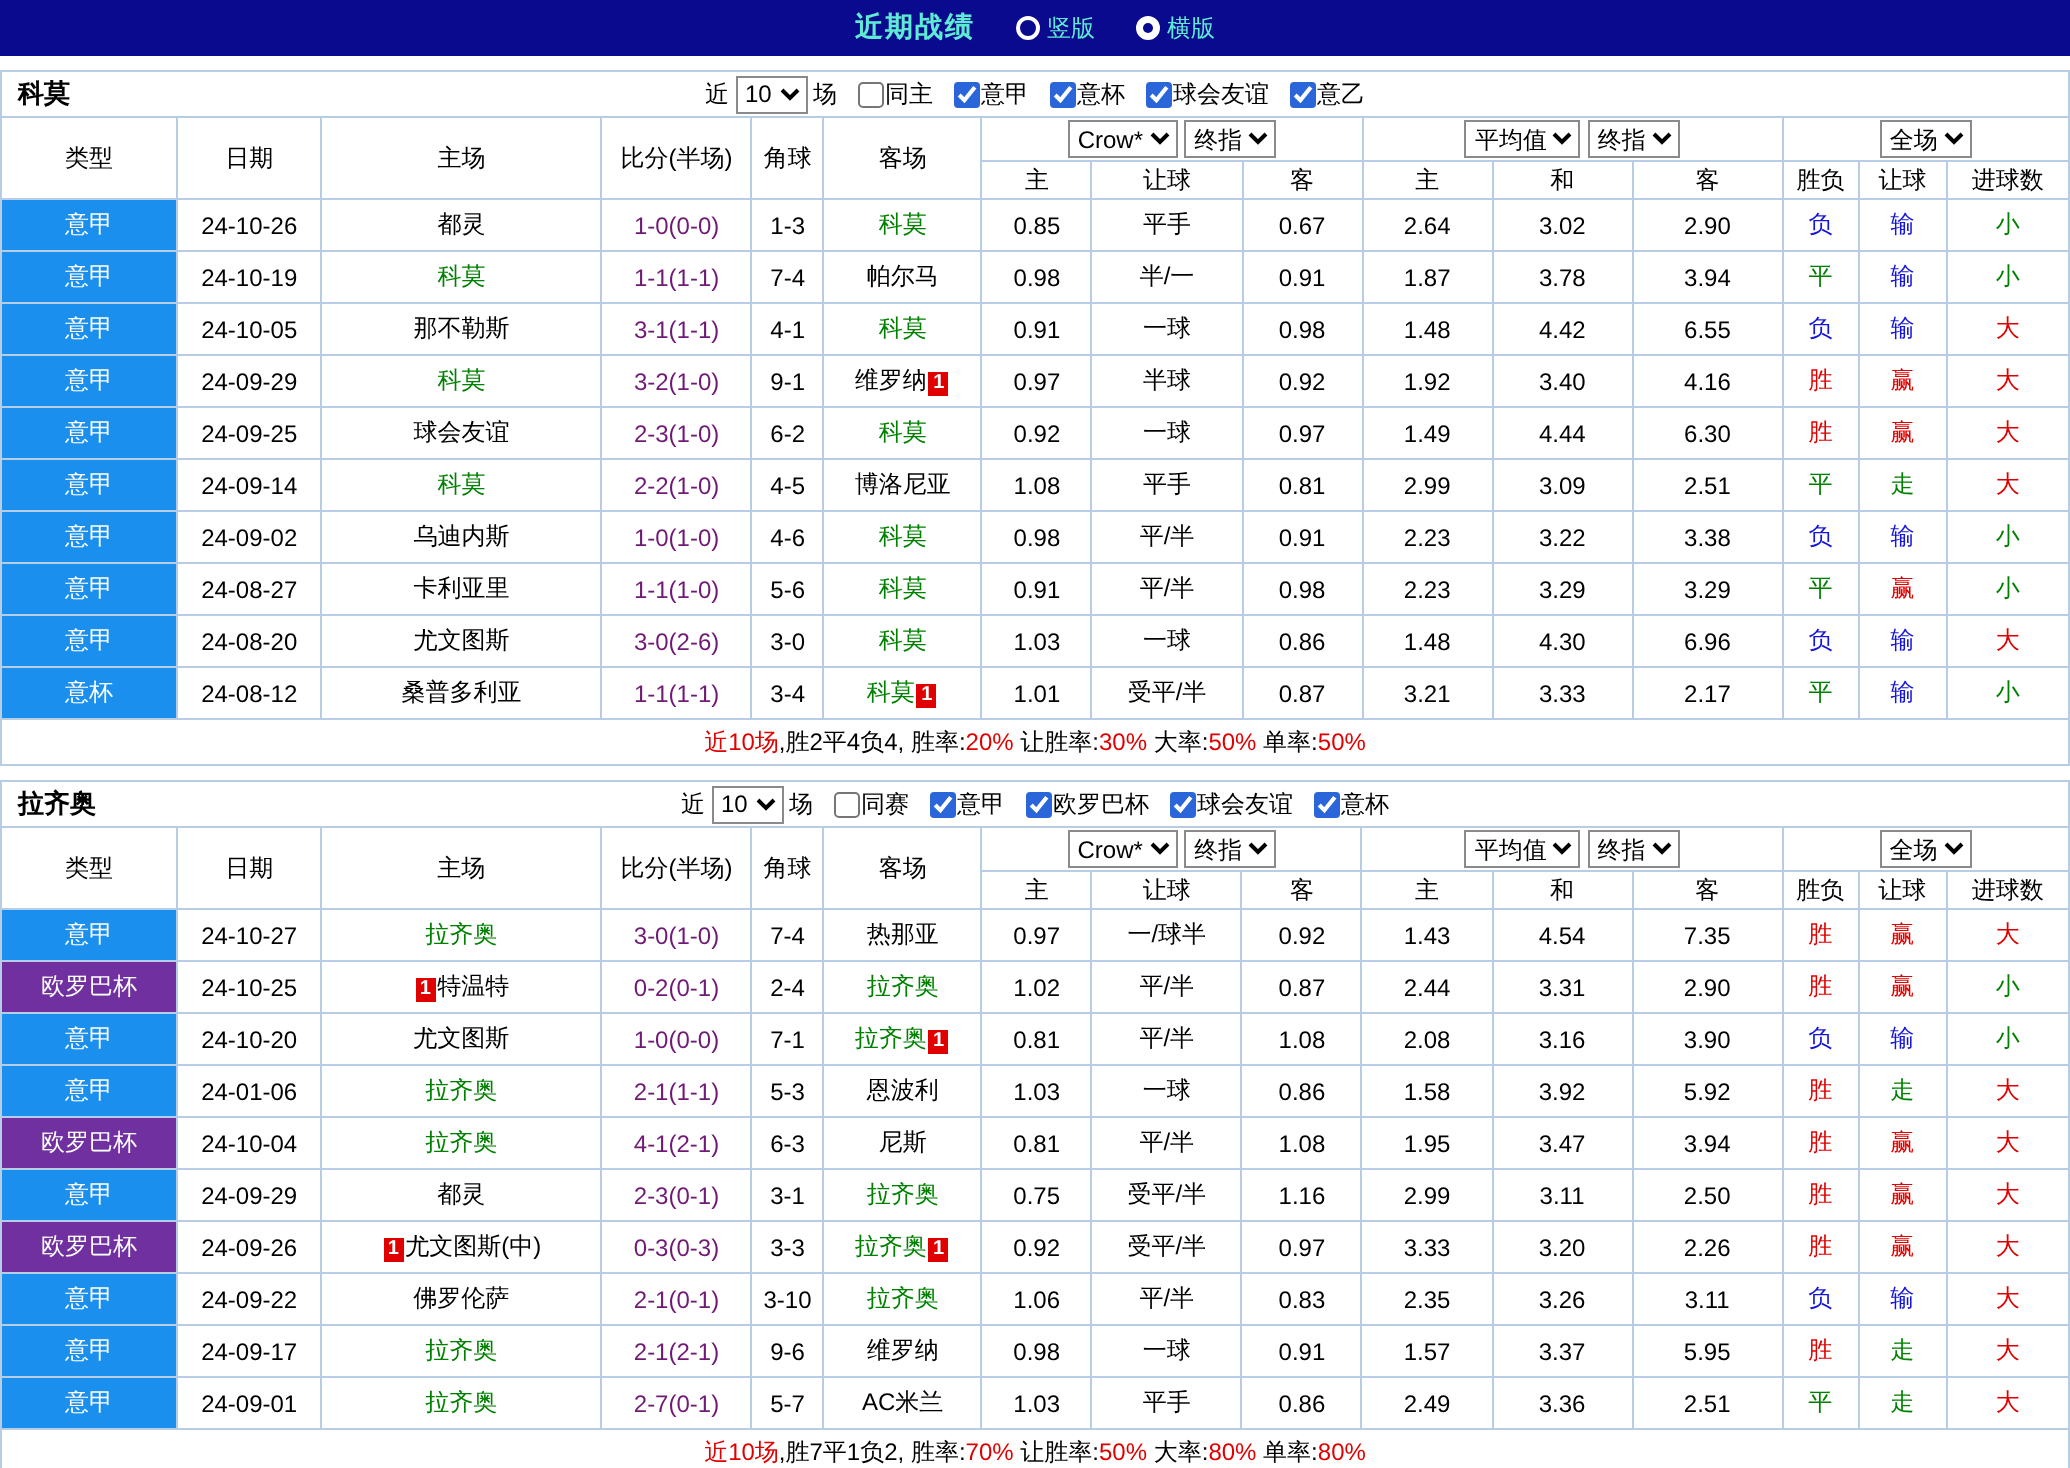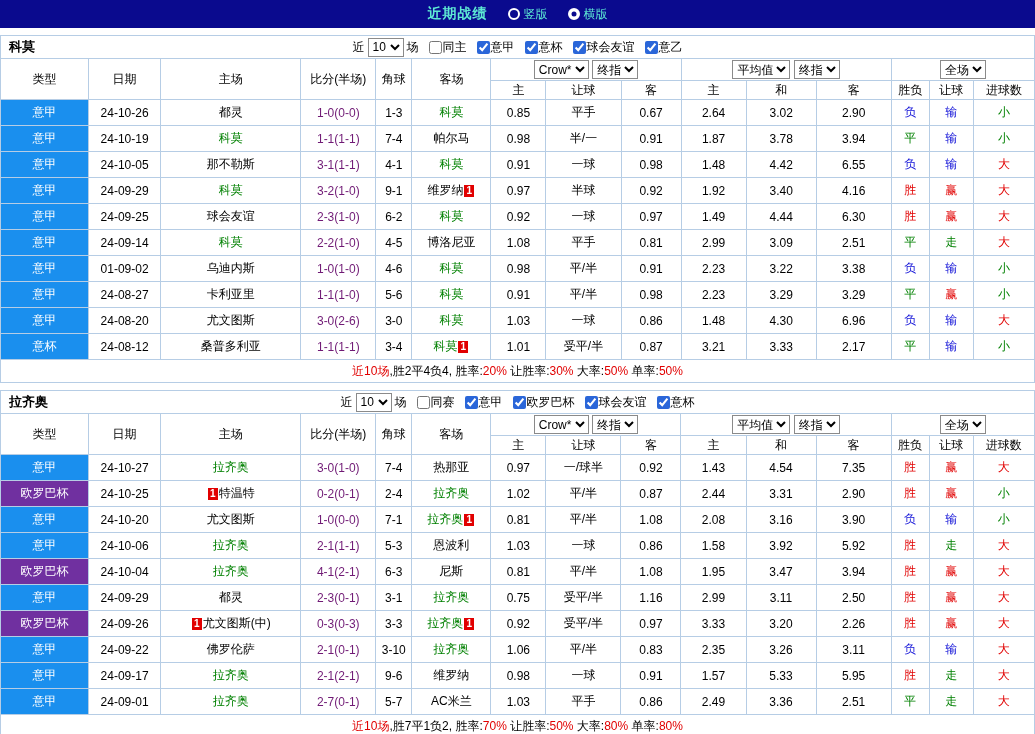--- a/index.html
+++ b/index.html
@@ -246,21 +246,21 @@
         <td>2.99</td>
         <td>3.09</td>
         <td>2.51</td>
         <td class="c-green">平</td>
         <td class="c-green">走</td>
         <td class="c-red">大</td>
       </tr>
 
       <tr class="datarow">
         <td class="c-league-blue">意甲</td>
-        <td>01-09-02</td>
+        <td>24-09-02</td>
         <td><span class="c-black">乌迪内斯</span></td>
         <td class="score">1-0(1-0)</td>
         <td>4-6</td>
         <td><span class="c-green">科莫</span></td>
         <td>0.98</td>
         <td>平/半</td>
         <td>0.91</td>
         <td>2.23</td>
         <td>3.22</td>
         <td>3.38</td>
@@ -470,21 +470,21 @@
         <td>2.08</td>
         <td>3.16</td>
         <td>3.90</td>
         <td class="c-blue">负</td>
         <td class="c-blue">输</td>
         <td class="c-green">小</td>
       </tr>
 
       <tr class="datarow">
         <td class="c-league-blue">意甲</td>
-        <td>24-10-06</td>
+        <td>24-01-06</td>
         <td><span class="c-green">拉齐奥</span></td>
         <td class="score">2-1(1-1)</td>
         <td>5-3</td>
         <td><span class="c-black">恩波利</span></td>
         <td>1.03</td>
         <td>一球</td>
         <td>0.86</td>
         <td>1.58</td>
         <td>3.92</td>
         <td>5.92</td>
@@ -569,21 +569,21 @@
         <td class="c-league-blue">意甲</td>
         <td>24-09-17</td>
         <td><span class="c-green">拉齐奥</span></td>
         <td class="score">2-1(2-1)</td>
         <td>9-6</td>
         <td><span class="c-black">维罗纳</span></td>
         <td>0.98</td>
         <td>一球</td>
         <td>0.91</td>
         <td>1.57</td>
-        <td>5.33</td>
+        <td>3.37</td>
         <td>5.95</td>
         <td class="c-red">胜</td>
         <td class="c-green">走</td>
         <td class="c-red">大</td>
       </tr>
 
       <tr class="datarow">
         <td class="c-league-blue">意甲</td>
         <td>24-09-01</td>
         <td><span class="c-green">拉齐奥</span></td>

